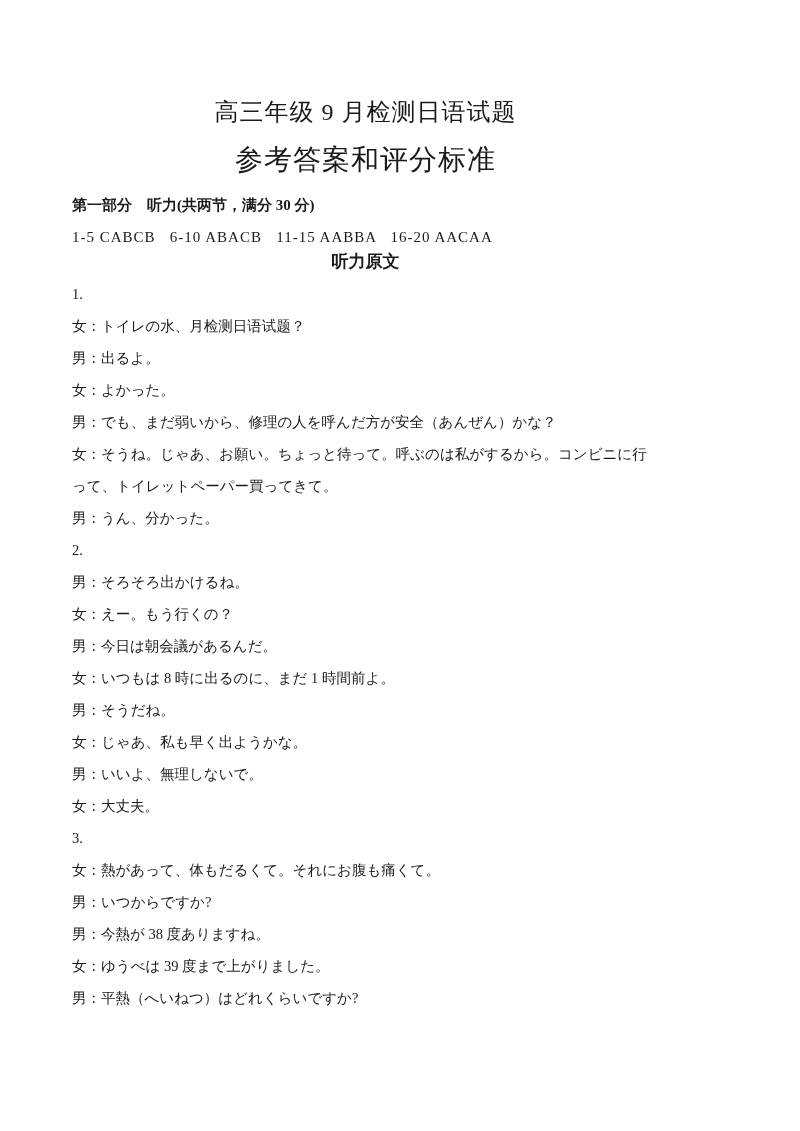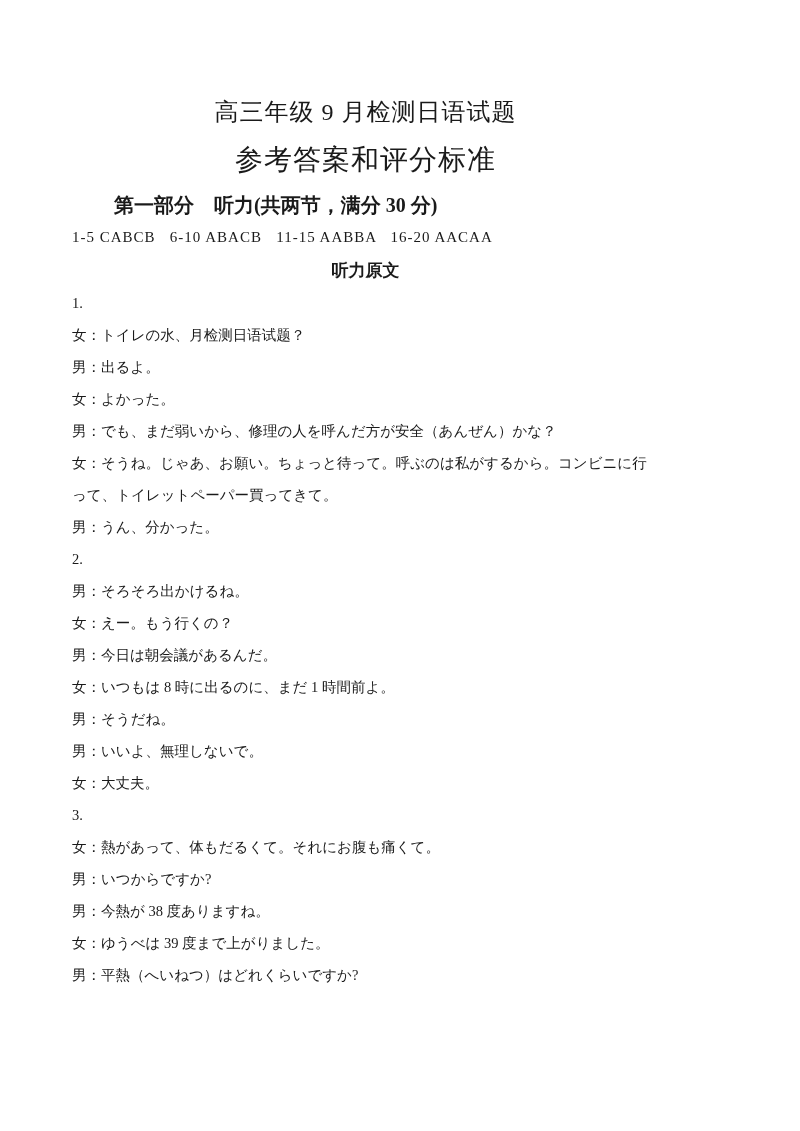--- a/index.html
+++ b/index.html
@@ -32,35 +32,33 @@
     text-align: center;
     font-size: 28px;
     font-weight: normal;
     line-height: 32px;
     margin-top: 16px;
     letter-spacing: 1px;
     white-space: pre-wrap;
   }
   .section-heading {
     margin-top: 16px;
-    font-size: 20px;
+    font-size: 15px;
     font-weight: bold;
     line-height: 26px;
     white-space: pre-wrap;
-    margin-left: 42px;
   }
   .answer-key {
     margin-top: 7px;
     font-size: 15px;
     line-height: 24px;
     letter-spacing: 1px;
     white-space: pre-wrap;
   }
   .transcript-heading {
-    margin-top: 9px;
     text-align: center;
     font-size: 17px;
     font-weight: bold;
     line-height: 26px;
   }
   .transcript {
     margin-top: 3px;
   }
   .transcript p {
     font-size: 14.5px;
@@ -100,20 +98,21 @@
     <p>女：よかった。</p>
     <p>男：でも、まだ弱いから、修理の人を呼んだ方が安全（あんぜん）かな？</p>
     <p>女：そうね。じゃあ、お願い。ちょっと待って。呼ぶのは私がするから。コンビニに行って、トイレットペーパー買ってきて。</p>
     <p>男：うん、分かった。</p>
     <p>2.</p>
     <p>男：そろそろ出かけるね。</p>
     <p>女：えー。もう行くの？</p>
     <p>男：今日は朝会議があるんだ。</p>
     <p>女：いつもは 8 時に出るのに、まだ 1 時間前よ。</p>
     <p>男：そうだね。</p>
+    <p>女：じゃあ、私も早く出ようかな。</p>
     <p>男：いいよ、無理しないで。</p>
     <p>女：大丈夫。</p>
     <p>3.</p>
     <p>女：熱があって、体もだるくて。それにお腹も痛くて。</p>
     <p>男：いつからですか?</p>
     <p>男：今熱が 38 度ありますね。</p>
     <p>女：ゆうべは 39 度まで上がりました。</p>
     <p>男：平熱（へいねつ）はどれくらいですか?</p>
   </div>
 

